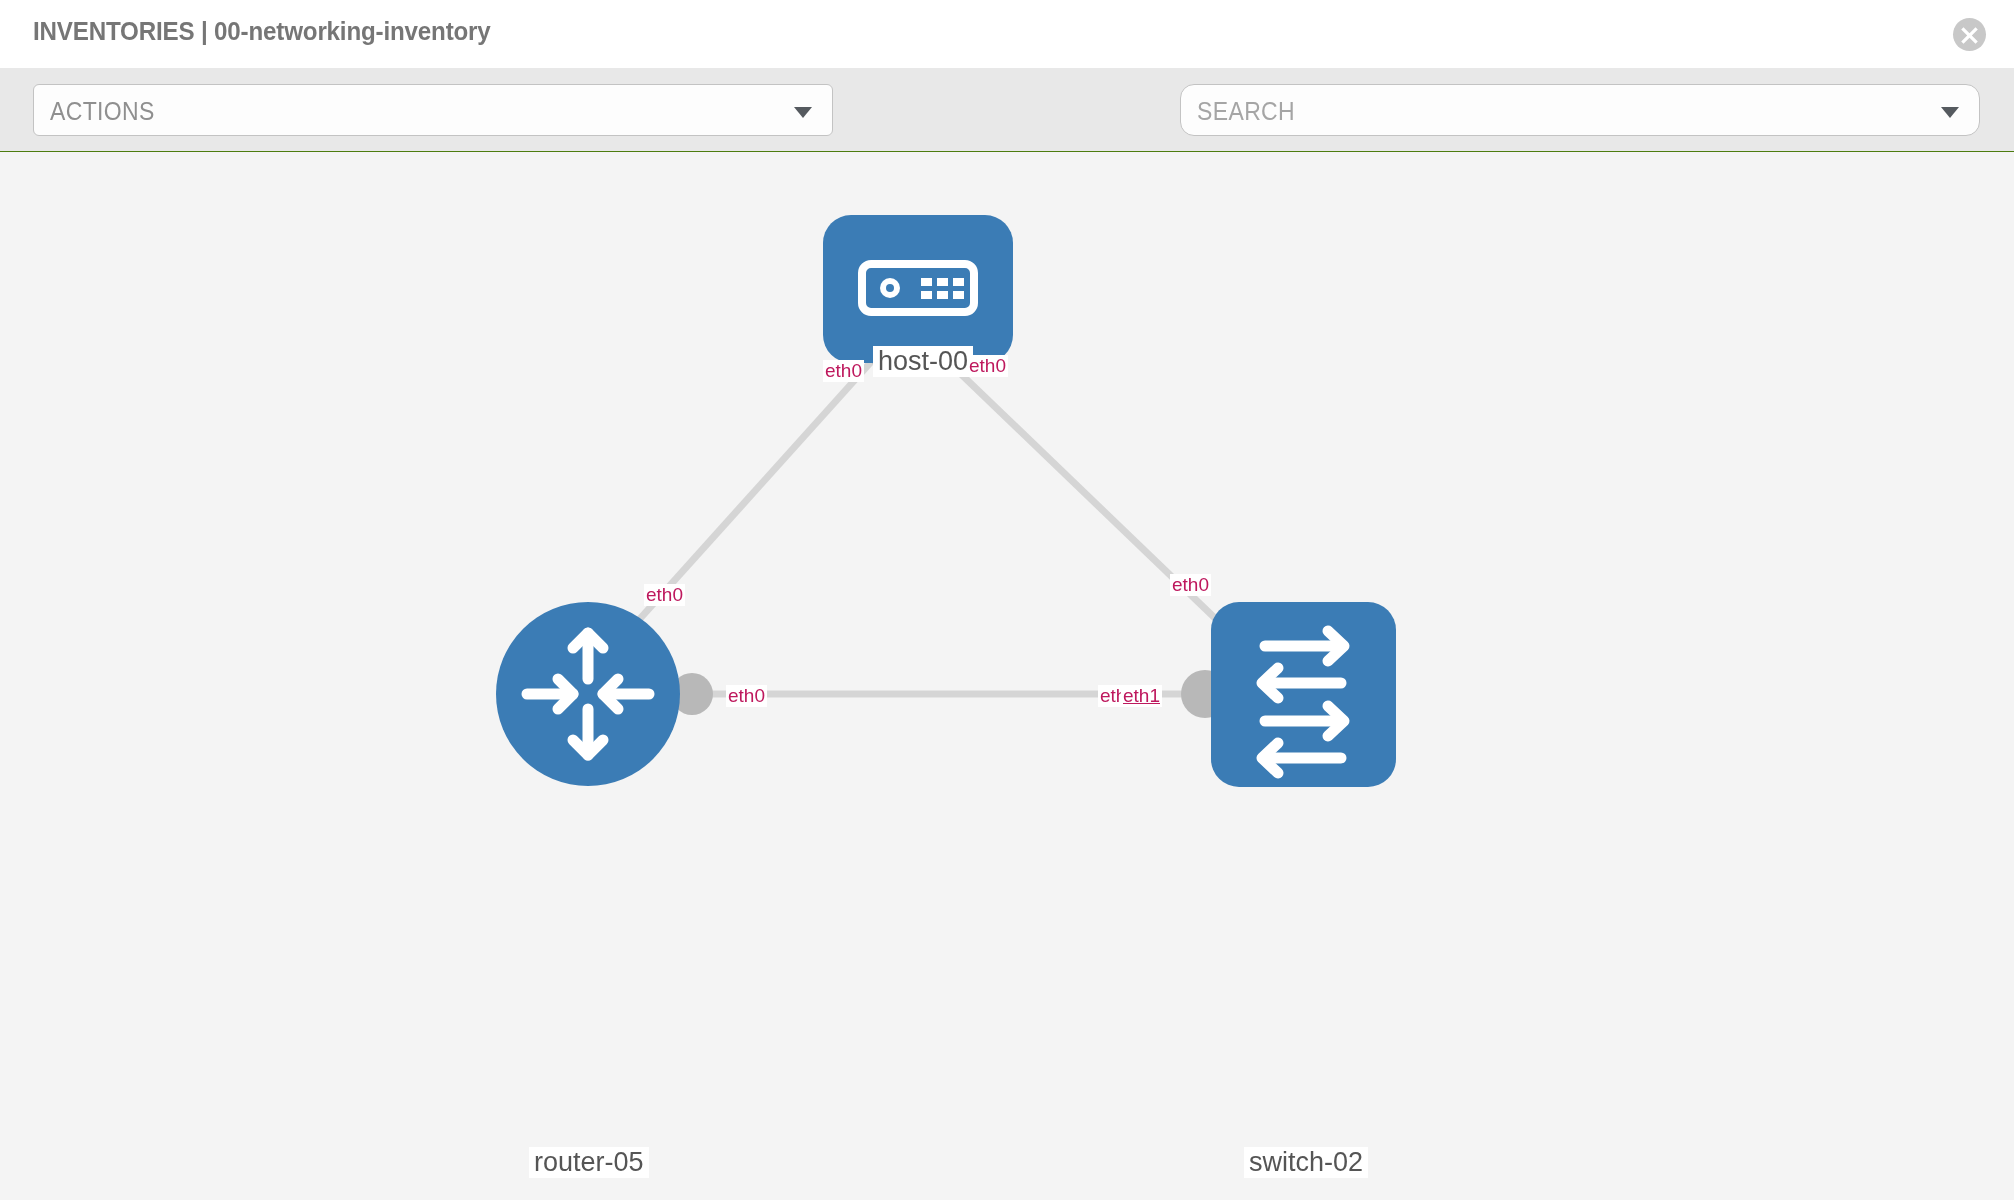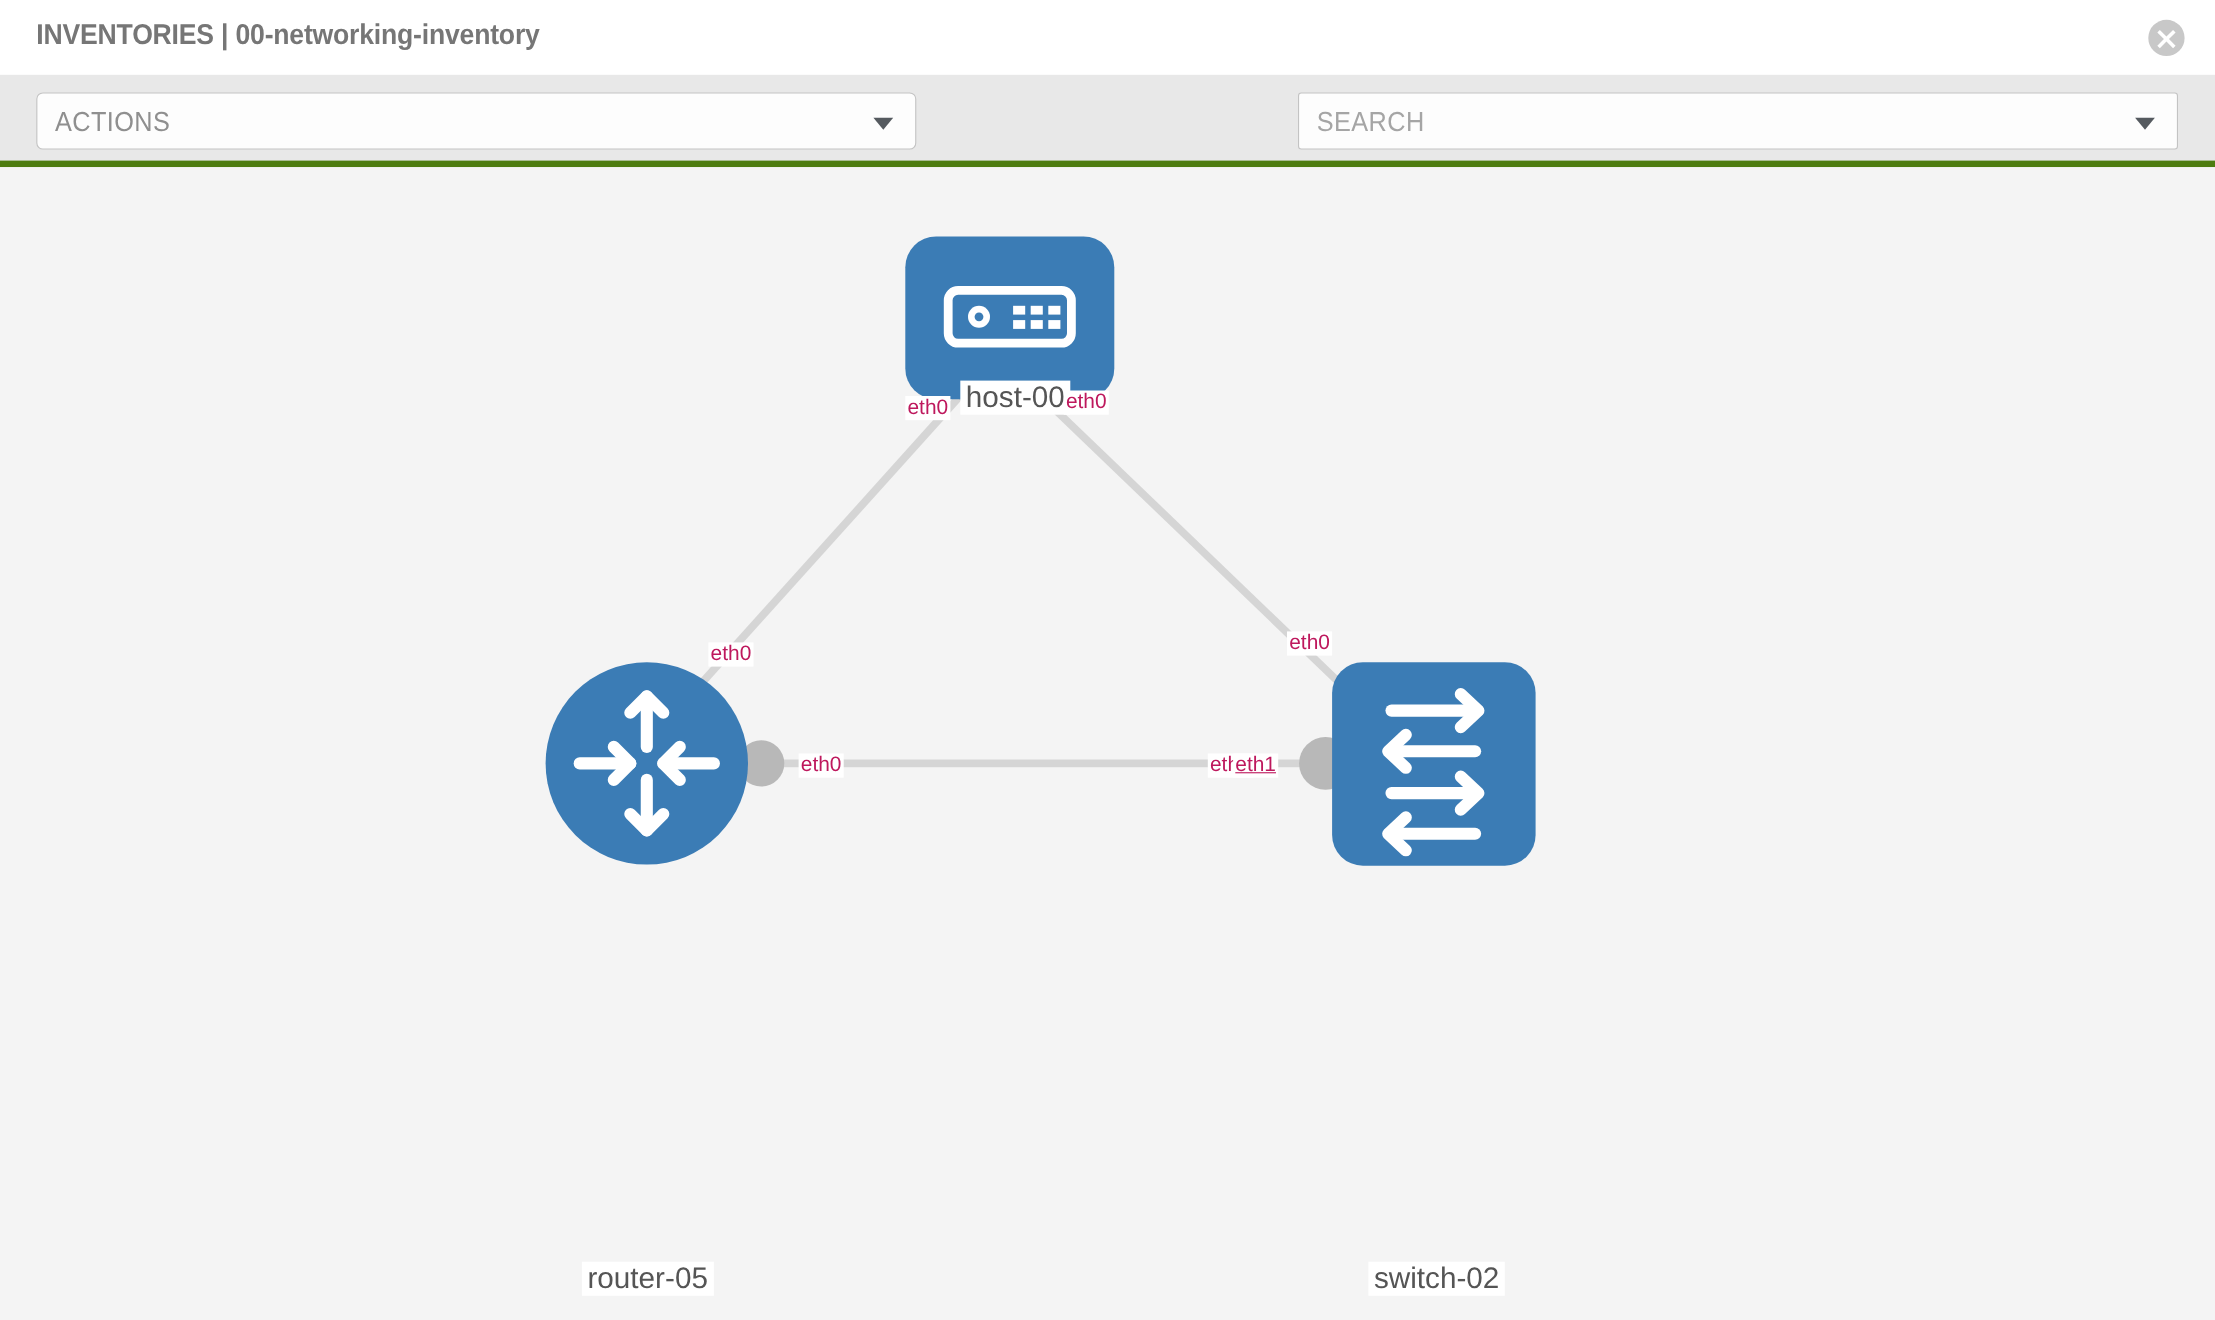--- a/index.html
+++ b/index.html
@@ -54,21 +54,21 @@
   }
   .close-btn svg { display:block; }
 
   
   .toolbar {
     position: absolute;
     left: 0; top: 68px;
     width: 2014px;
     height: 84px;
     background: #e8e8e8;
-    border-bottom: 6px solid #4d7c0f;
+    border-bottom: 1px solid #4d7c0f;
     box-sizing: border-box;
     text-align: right;
   }
 
   .actions-select {
     position: absolute;
     left: 33px;
     top: 16px;
     width: 800px;
     height: 52px;
@@ -110,21 +110,21 @@
   #key-icon { left: 1105px; top: 92px; }
 
   .search-select {
     position: absolute;
     left: 1180px;
     top: 16px;
     width: 800px;
     height: 52px;
     background: #fdfdfd;
     border: 1px solid #c3c3c3;
-    border-radius: 3px;
+    border-radius: 14px;
     box-sizing: border-box;
     cursor: text;
   }
   .search-select .label {
     position: absolute;
     left: 16px;
     top: 12px;
     font-family: "Liberation Sans Narrow", "Liberation Sans", sans-serif;
     font-size: 25px;
     color: #a5a5a5;

